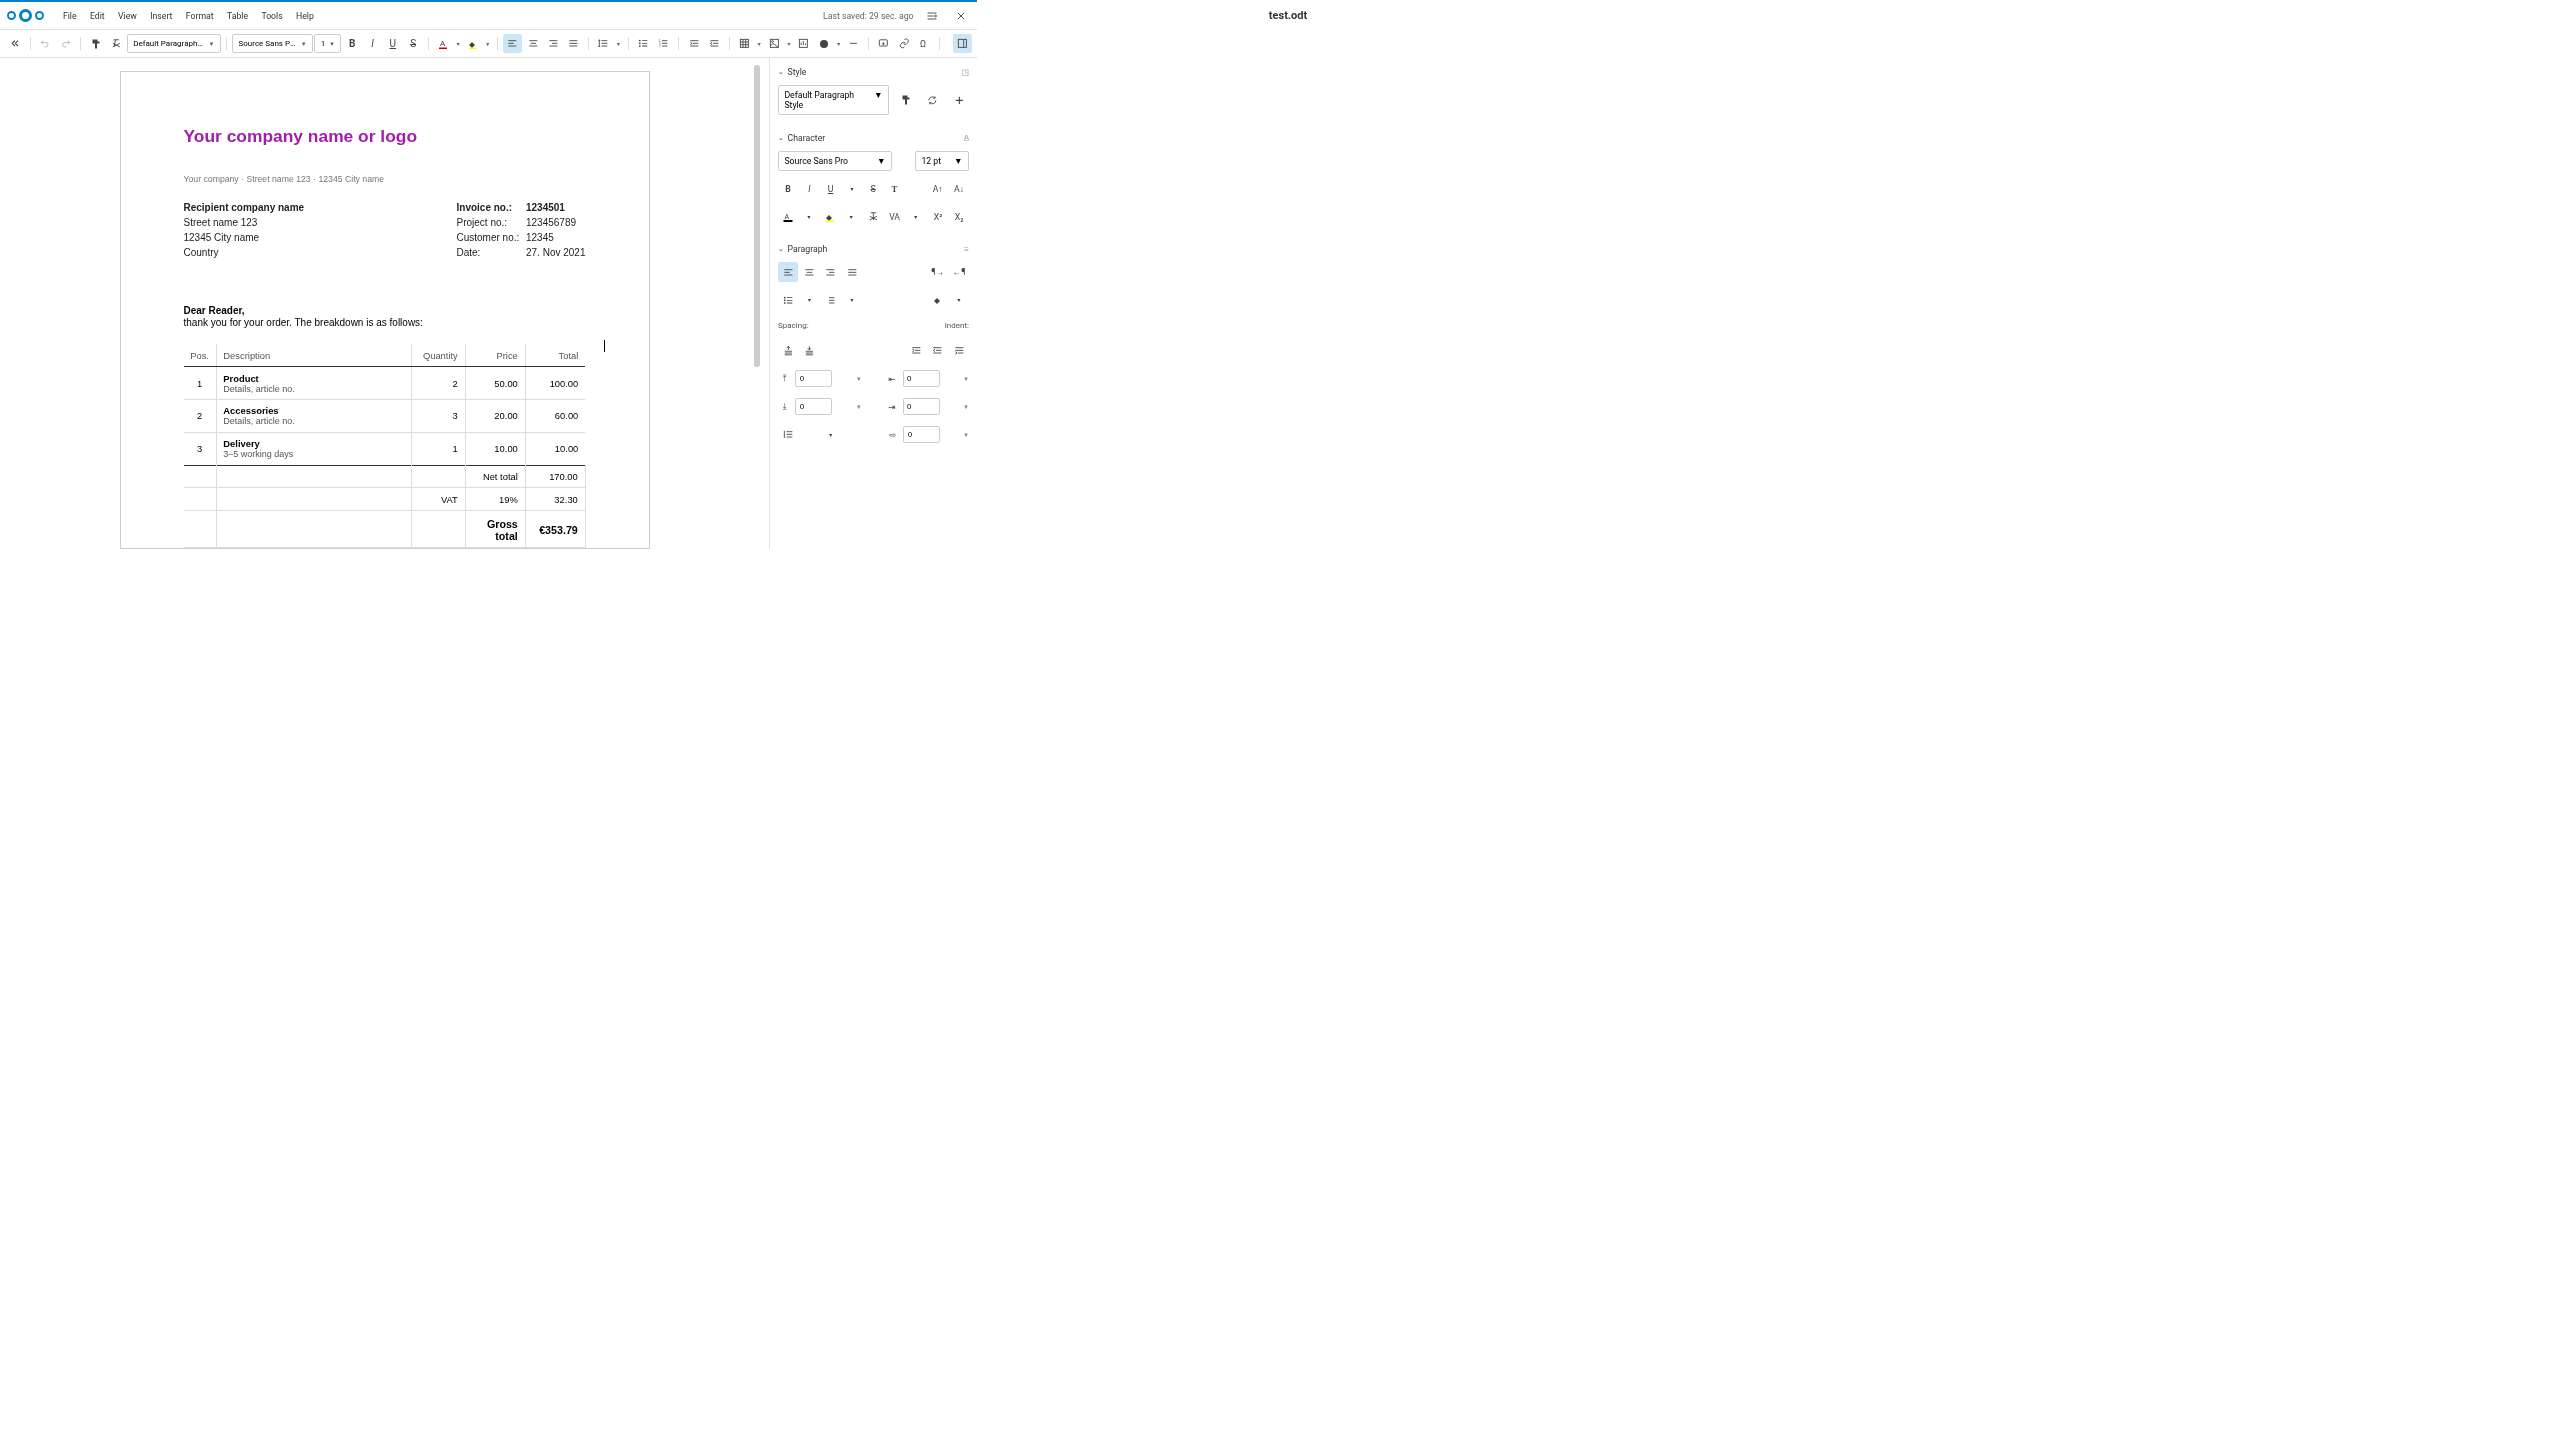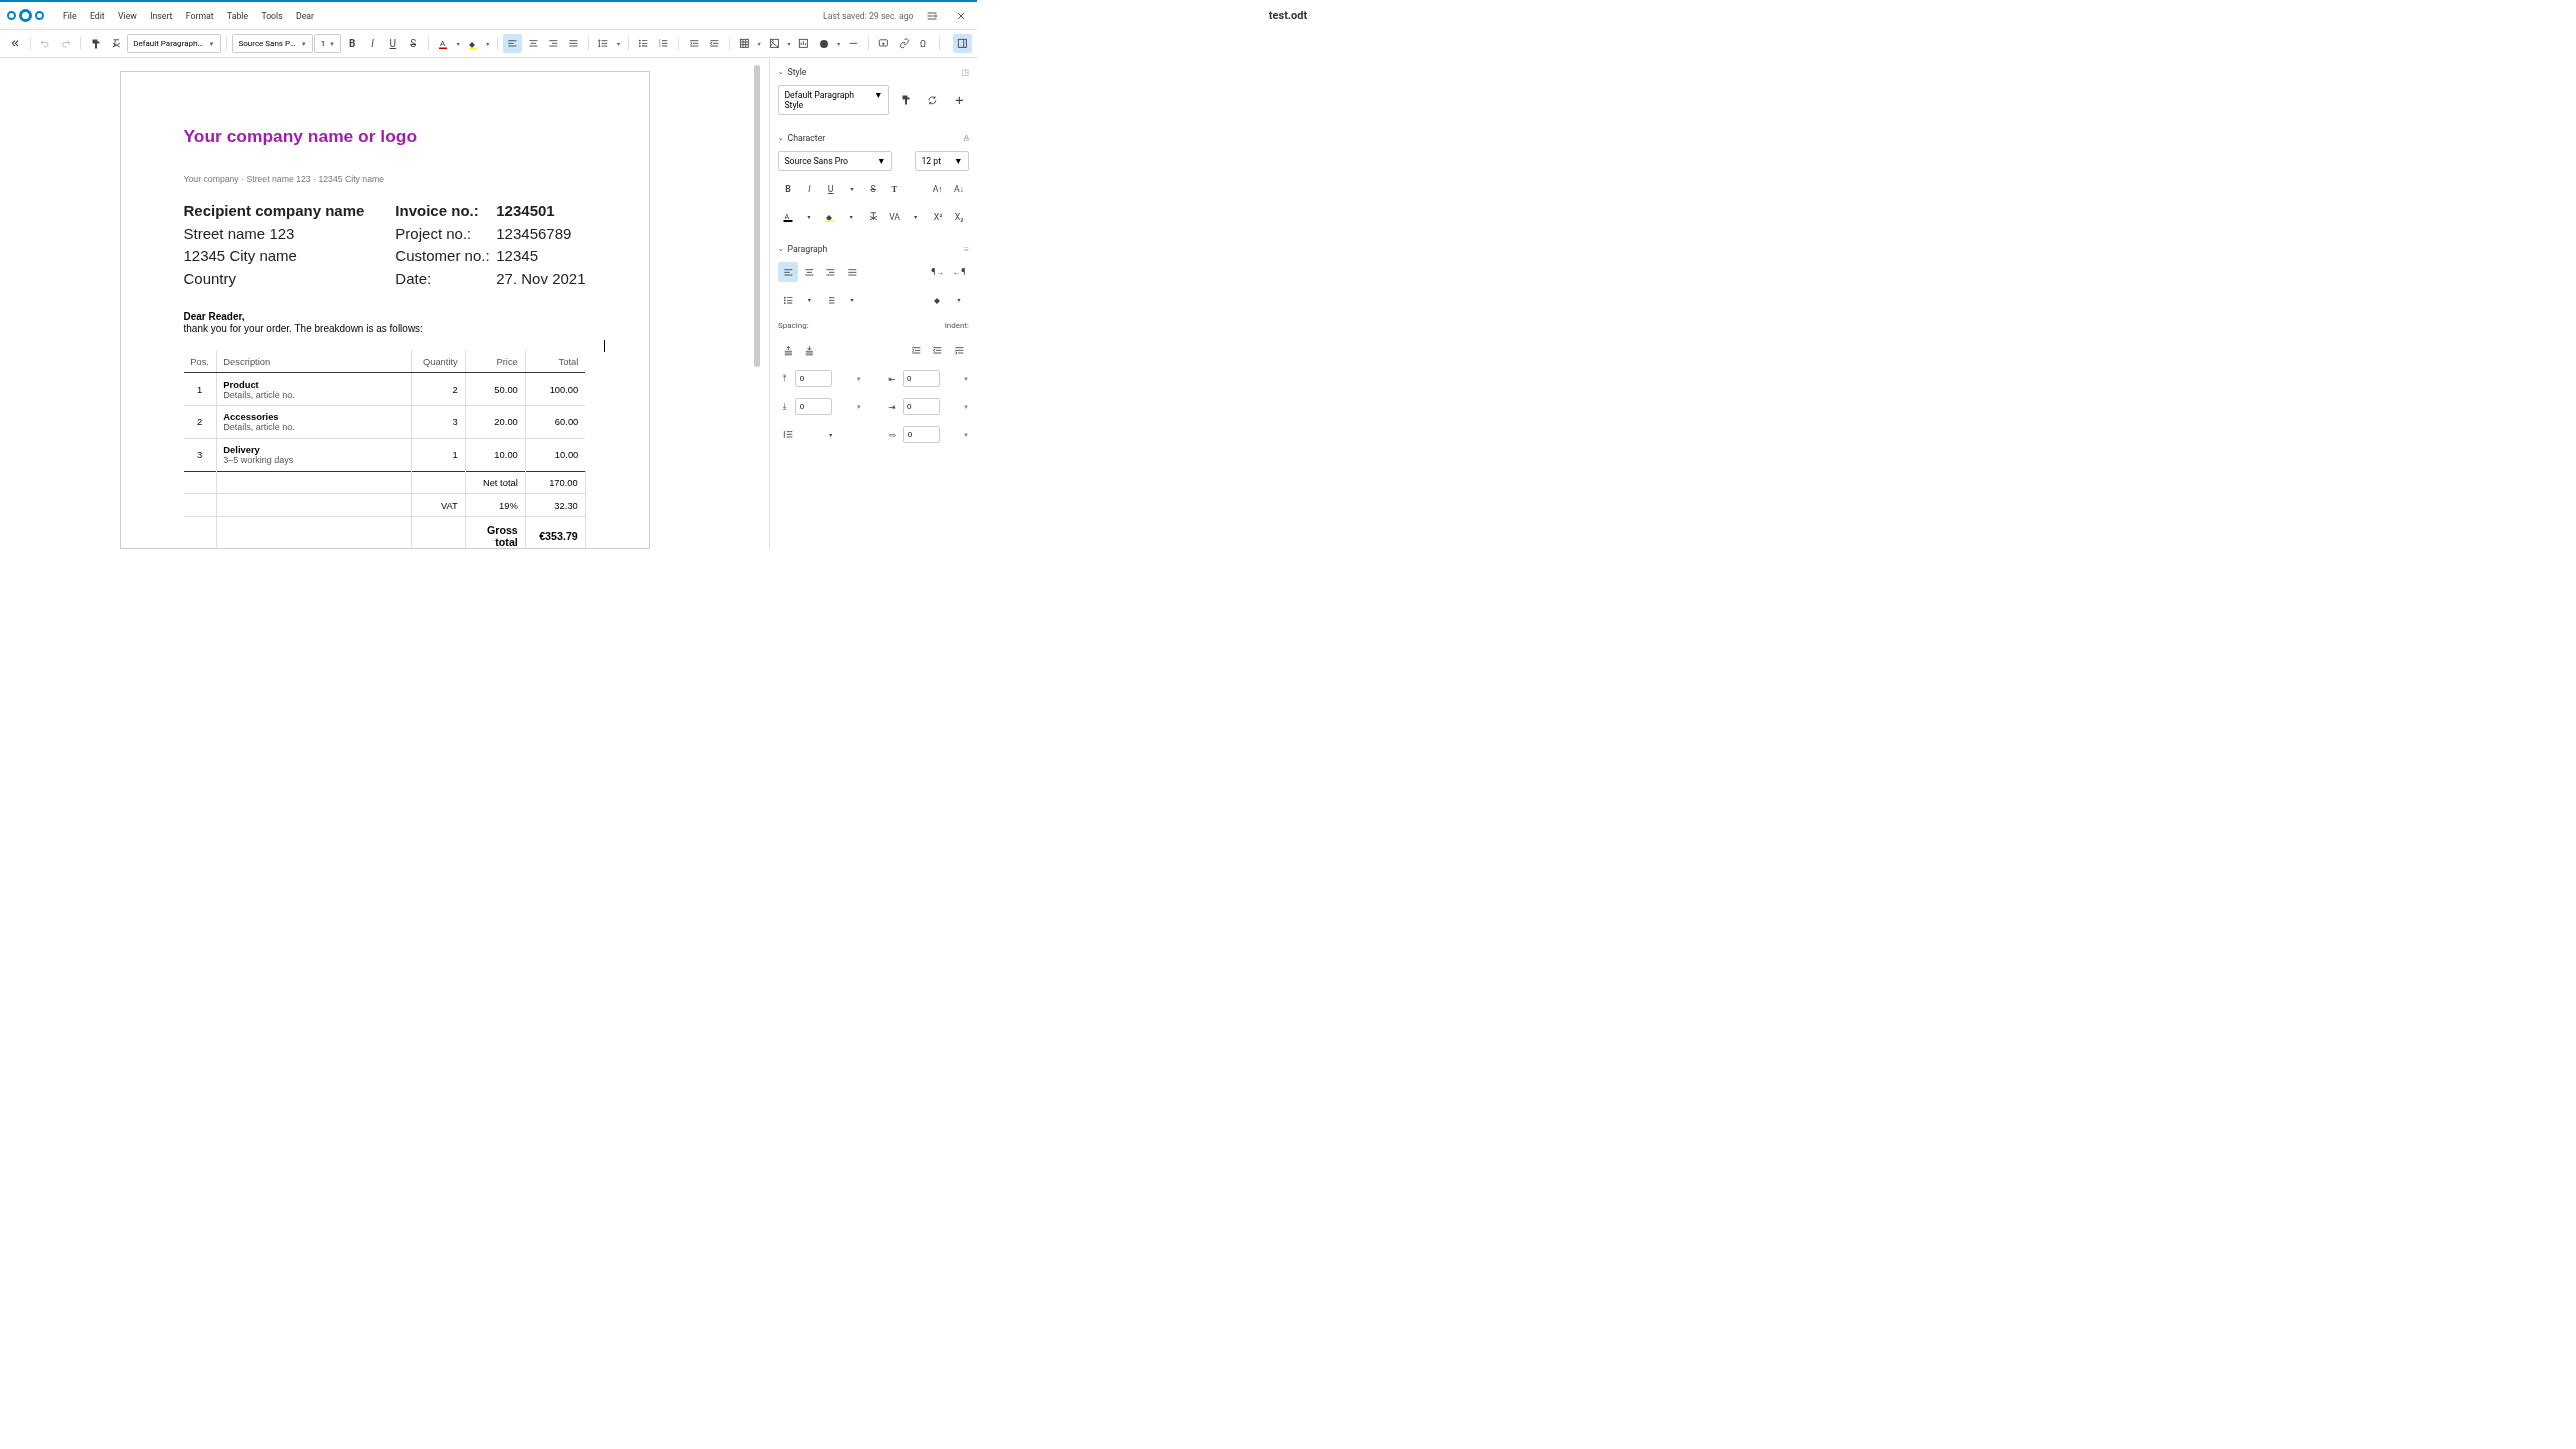--- a/index.html
+++ b/index.html
@@ -150,22 +150,22 @@
       border: 0.7px solid #ccc;
       padding: 54px 63px 27px;
       font-family: Georgia, serif;
       position: relative;
     }
     .page h1 { font-size: 17.4px; font-weight: 700; margin-bottom: 27px; color: #a21caf; font-family: -apple-system, sans-serif; }
     .page .small-addr { font-size: 8.7px; color: #777; margin-bottom: 16px; font-family: -apple-system, sans-serif; }
     .page .addr-block {
       display: flex;
       justify-content: space-between;
-      font-size: 15px;
-      margin-bottom: 21px;
+      font-size: 10px;
+      margin-bottom: 45px;
       font-family: -apple-system, sans-serif;
       color: #222;
     }
     .page .addr-left { line-height: 1.5; }
     .page .addr-left .name { font-weight: 700; }
     .page .addr-right { display: grid; grid-template-columns: auto auto; column-gap: 6.7px; line-height: 1.5; }
     .page .addr-right .lbl-bold { font-weight: 700; }
     .page .addr-right .val-bold { font-weight: 700; }
     .page .greeting { font-size: 10px; margin-bottom: 1px; font-family: -apple-system, sans-serif; font-weight: bold; }
     .page .intro { font-size: 10px; margin-bottom: 16px; font-family: -apple-system, sans-serif; }
@@ -285,21 +285,21 @@
     <div class="logo-circle"></div>
   </div>
   <div class="menubar">
     <div class="menu-item">File</div>
     <div class="menu-item">Edit</div>
     <div class="menu-item">View</div>
     <div class="menu-item">Insert</div>
     <div class="menu-item">Format</div>
     <div class="menu-item">Table</div>
     <div class="menu-item">Tools</div>
-    <div class="menu-item">Dear</div>
+    <div class="menu-item">Help</div>
   </div>
   <div class="doc-title">test.odt</div>
   <div class="title-right">
     <span>Last saved: 29 sec. ago</span>
     <div class="title-btn">
       <svg width="12" height="12" viewBox="0 0 24 24" fill="none" stroke="currentColor" stroke-width="2">
           <path d="M3 6h18M3 12h12M3 18h18"></path>
           <circle cx="19" cy="12" r="2"></circle>
         </svg>
     </div>

